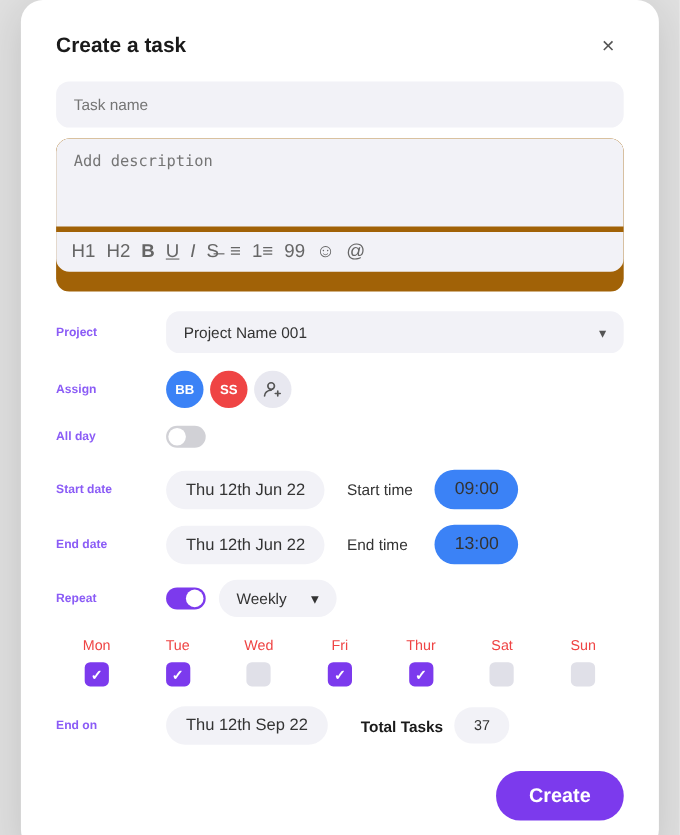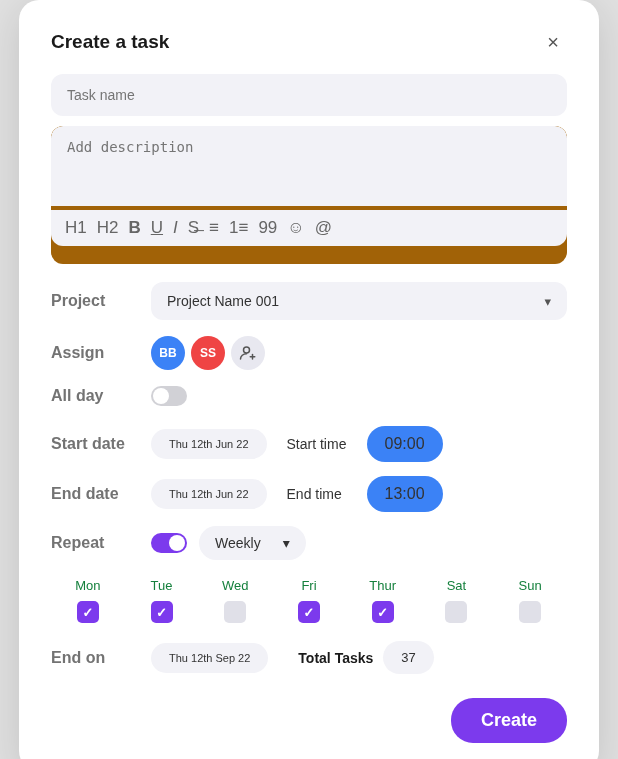--- a/index.html
+++ b/index.html
@@ -83,23 +83,23 @@
       font-size: 17px;
       color: #666;
     }
     .form-row {
       display: flex;
       align-items: center;
       margin-bottom: 16px;
       gap: 0;
     }
     .form-label {
-      font-size: 16px;
+      font-size: 11px;
       font-weight: 600;
-      color: #737373;
+      color: #8b5cf6;
       min-width: 100px;
     }
     .project-select {
       flex: 1;
       background: #f2f2f7;
       border: none;
       border-radius: 12px;
       padding: 11px 16px;
       font-size: 14px;
       color: #333;
@@ -166,21 +166,21 @@
     .date-time-row {
       display: flex;
       align-items: center;
       margin-bottom: 14px;
       gap: 0;
     }
     .date-pill {
       background: #f2f2f7;
       border-radius: 20px;
       padding: 9px 18px;
-      font-size: 11px;
+      font-size: 15px;
       color: #333;
       cursor: pointer;
       white-space: nowrap;
     }
     .time-pill {
       background: #3b82f6;
       border-radius: 20px;
       padding: 9px 18px;
       font-size: 16px;
       color: #333;
@@ -217,21 +217,21 @@
     }
     .day-col {
       display: flex;
       flex-direction: column;
       align-items: center;
       gap: 8px;
       flex: 1;
     }
     .day-label {
       font-size: 13px;
-      color: #15803d;
+      color: #ef4444;
       font-weight: 500;
     }
     .day-checkbox {
       width: 22px;
       height: 22px;
       border-radius: 5px;
       display: flex;
       align-items: center;
       justify-content: center;
       cursor: pointer;

